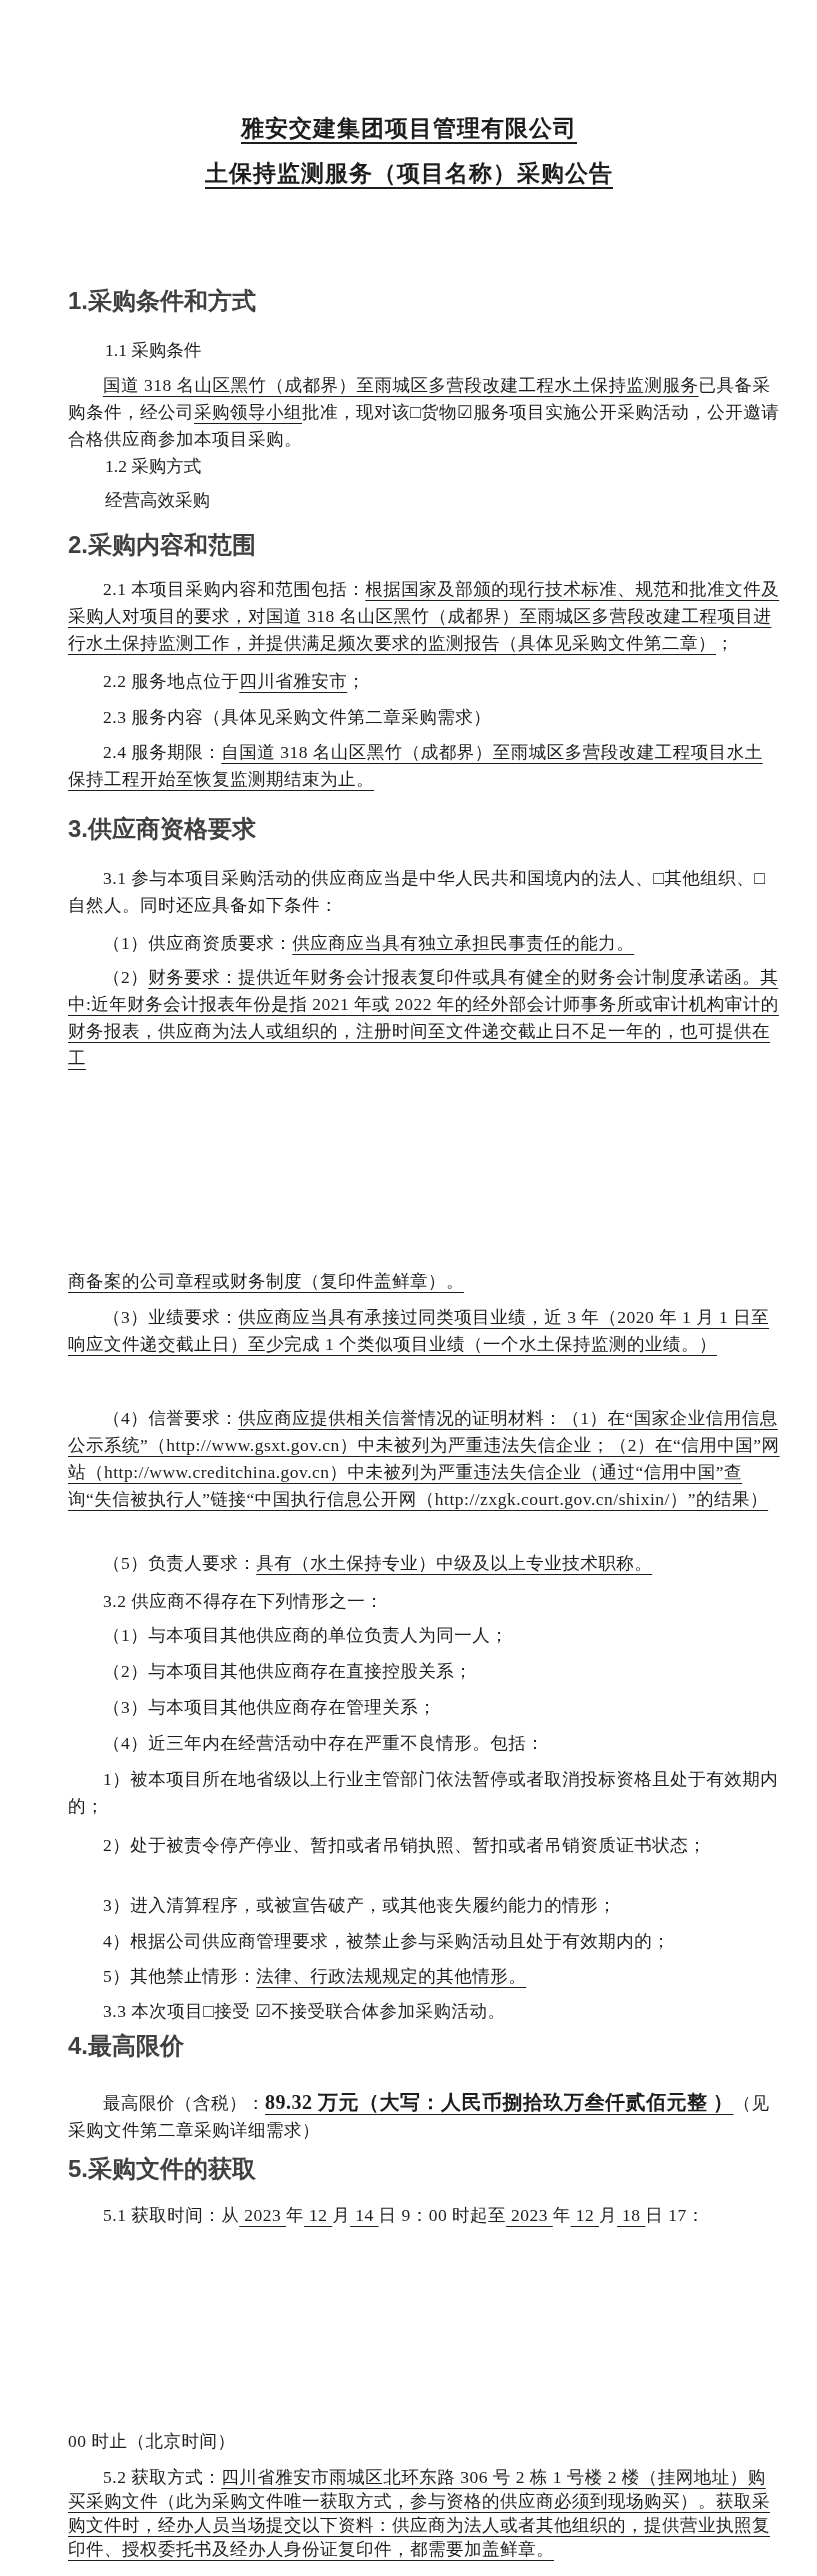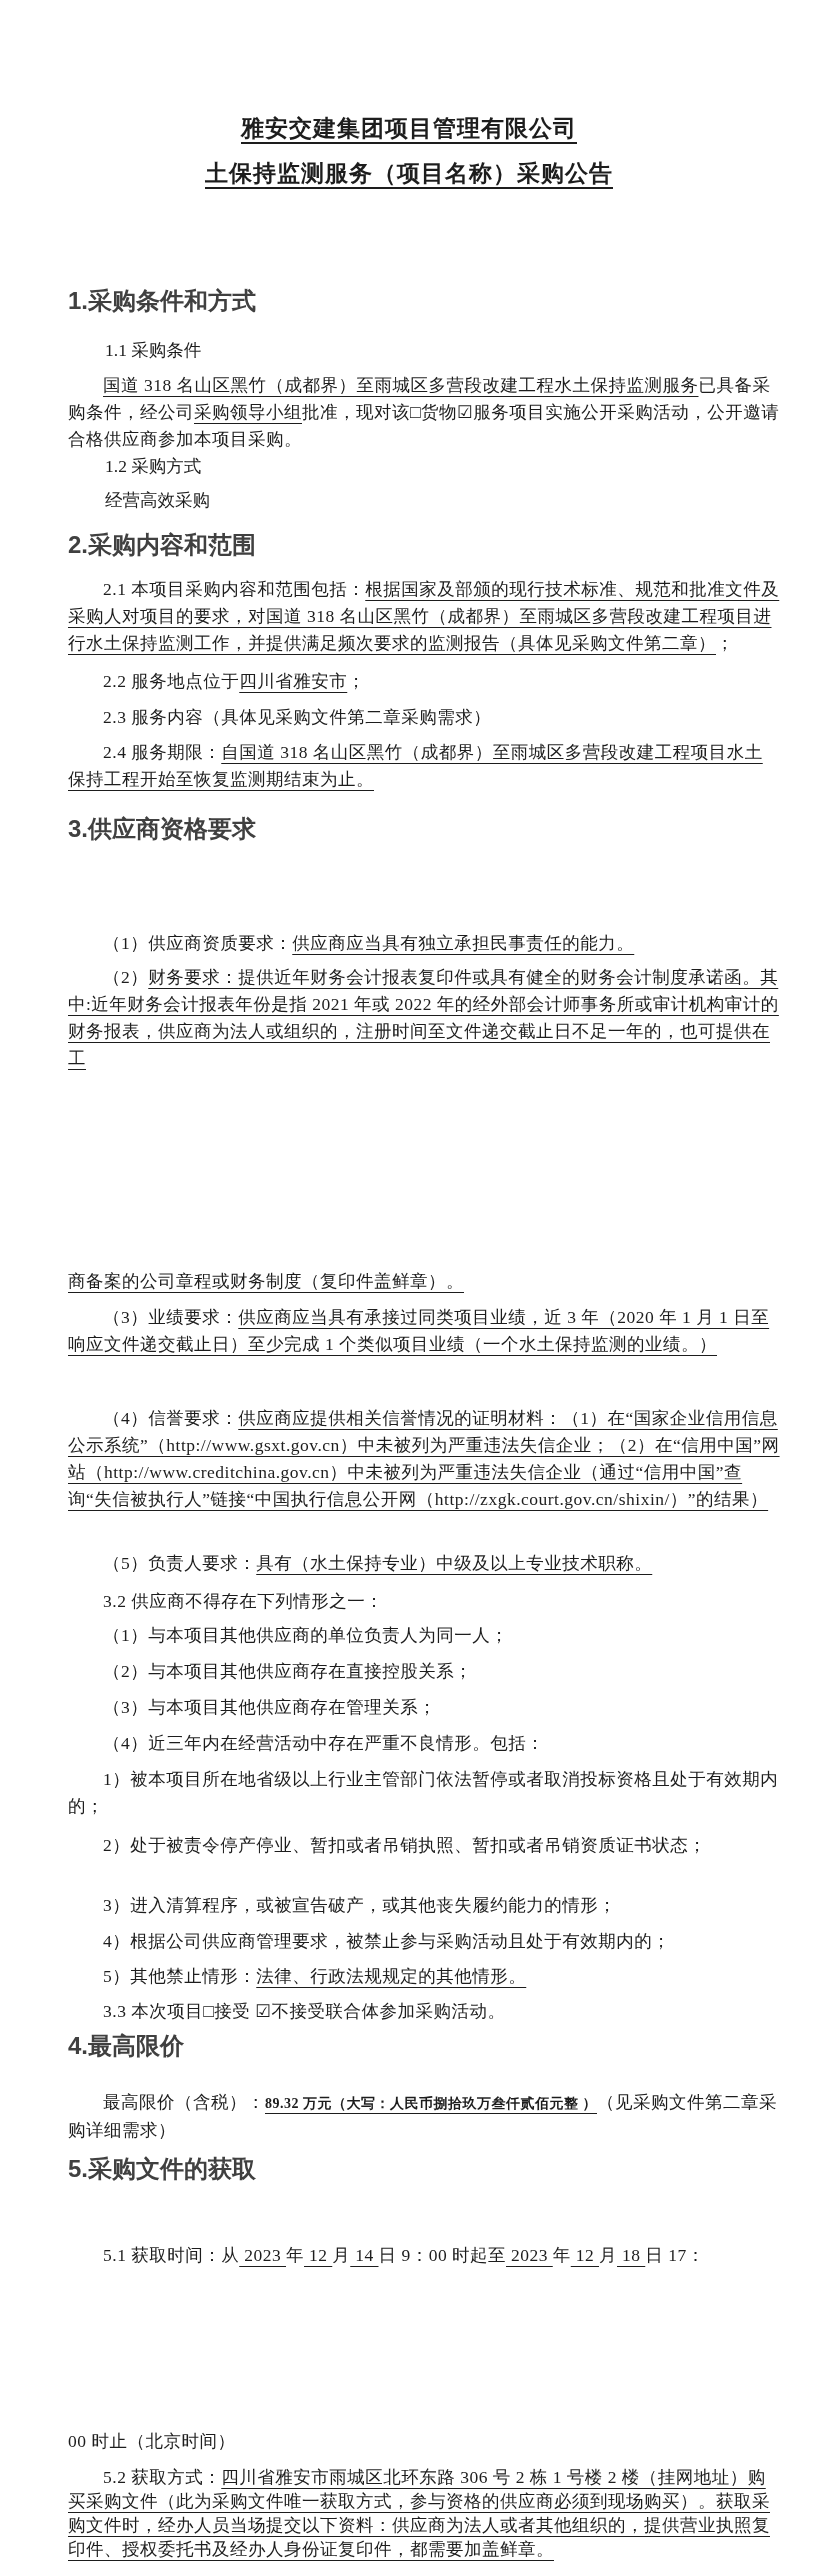--- a/index.html
+++ b/index.html
@@ -1,29 +1,29 @@
 <!DOCTYPE html>
 <html style="font-size:8.2px"><head>
 <meta charset="utf-8">
 <style>
   html,body{margin:0;padding:0;background:#ffffff;}
   .page{position:relative;width:818px;height:3468px;background:#ffffff;overflow:hidden;
         font-family:"Liberation Serif","DejaVu Serif",serif;color:#1d1d1d;}
   .blk{position:absolute;left:68px;width:712px;font-size:17.5px;line-height:27px;letter-spacing:0.5px;}
   .indent{text-indent:2em;}
   .tight{line-height:24px;}
-  .nowrap{white-space:nowrap;margin-top:40px;}
+  .nowrap{white-space:nowrap;}
   .hd{position:absolute;left:68px;font-family:"Liberation Sans","DejaVu Sans",sans-serif;
       font-weight:bold;font-size:24px;line-height:1.2;color:#404040;width:auto;}
   .sub{position:absolute;left:105px;font-size:17.5px;line-height:1.3;}
   .title-wrap{position:absolute;top:106px;left:0;width:100%;text-align:center;}
   .title-line{font-weight:bold;font-size:23px;line-height:45px;letter-spacing:1px;}
   .title-line span{text-decoration:underline;text-underline-offset:6.2px;text-decoration-thickness:1.5px;}
   .run-u{text-decoration:underline;text-underline-offset:4.6px;text-decoration-thickness:1px;}
-  .run-b{font-weight:bold;font-size:14px;}
+  .run-b{font-weight:bold;font-size:20px;}
 </style>
 </head>
 <body>
 
 <div class="page">
 
   <div class="title-wrap">
     <div class="title-line"><span>雅安交建集团项目管理有限公司</span></div>
     <div class="title-line"><span>土保持监测服务（项目名称）采购公告</span></div>
   </div>
@@ -34,20 +34,21 @@
   <div class="sub" style="top:455px">1.2 采购方式</div>
   <div class="sub" style="top:489px">经营高效采购</div>
 
   <div class="hd" style="top:531px">2.采购内容和范围</div>
   <div class="blk indent" style="top:576px"><span>2.1 本项目采购内容和范围包括：</span><span class="run-u">根据国家及部颁的现行技术标准、规范和批准文件及采购人对项目的要求，对国道 318 名山区黑竹（成都界）至雨城区多营段改建工程项目进行水土保持监测工作，并提供满足频次要求的监测报告（具体见采购文件第二章）</span><span>；</span></div>
   <div class="blk indent" style="top:668px"><span>2.2 服务地点位于</span><span class="run-u">四川省雅安市</span><span>；</span></div>
   <div class="blk indent" style="top:704px"><span>2.3 服务内容（具体见采购文件第二章采购需求）</span></div>
   <div class="blk indent" style="top:739px"><span>2.4 服务期限：</span><span class="run-u">自国道 318 名山区黑竹（成都界）至雨城区多营段改建工程项目水土保持工程开始至恢复监测期结束为止。</span></div>
 
   <div class="hd" style="top:815px">3.供应商资格要求</div>
+  <div class="blk indent" style="top:865px"><span>3.1 参与本项目采购活动的供应商应当是中华人民共和国境内的法人、□其他组织、□自然人。同时还应具备如下条件：</span></div>
   <div class="blk indent" style="top:930px"><span>（1）供应商资质要求：</span><span class="run-u">供应商应当具有独立承担民事责任的能力。</span></div>
   <div class="blk indent" style="top:964px"><span>（2）</span><span class="run-u">财务要求：提供近年财务会计报表复印件或具有健全的财务会计制度承诺函。其中:近年财务会计报表年份是指 2021 年或 2022 年的经外部会计师事务所或审计机构审计的财务报表，供应商为法人或组织的，注册时间至文件递交截止日不足一年的，也可提供在工</span></div>
   <div class="blk" style="top:1268px"><span class="run-u">商备案的公司章程或财务制度（复印件盖鲜章）。</span></div>
   <div class="blk indent" style="top:1304px"><span>（3）业绩要求：</span><span class="run-u">供应商应当具有承接过同类项目业绩，近 3 年（2020 年 1 月 1 日至响应文件递交截止日）至少完成 1 个类似项目业绩（一个水土保持监测的业绩。）</span></div>
   <div class="blk indent" style="top:1405px"><span>（4）信誉要求：</span><span class="run-u">供应商应提供相关信誉情况的证明材料：（1）在“国家企业信用信息公示系统”（http://www.gsxt.gov.cn）中未被列为严重违法失信企业；（2）在“信用中国”网站（http://www.creditchina.gov.cn）中未被列为严重违法失信企业（通过“信用中国”查询“失信被执行人”链接“中国执行信息公开网（http://zxgk.court.gov.cn/shixin/）”的结果）</span></div>
   <div class="blk indent" style="top:1550px"><span>（5）负责人要求：</span><span class="run-u">具有（水土保持专业）中级及以上专业技术职称。</span></div>
   <div class="blk indent" style="top:1588px"><span>3.2 供应商不得存在下列情形之一：</span></div>
   <div class="blk indent" style="top:1622px"><span>（1）与本项目其他供应商的单位负责人为同一人；</span></div>
   <div class="blk indent" style="top:1658px"><span>（2）与本项目其他供应商存在直接控股关系；</span></div>
   <div class="blk indent" style="top:1694px"><span>（3）与本项目其他供应商存在管理关系；</span></div>

